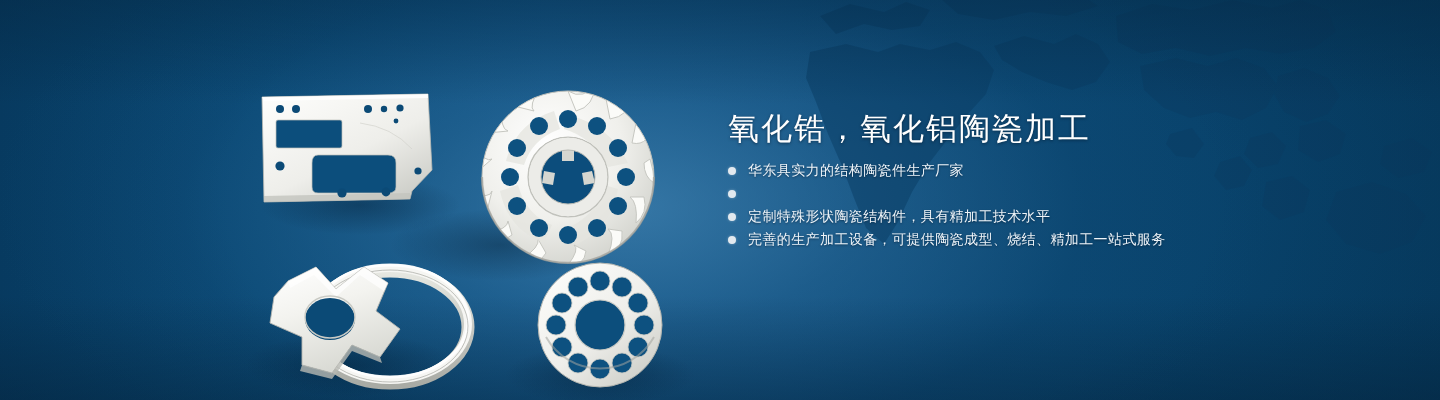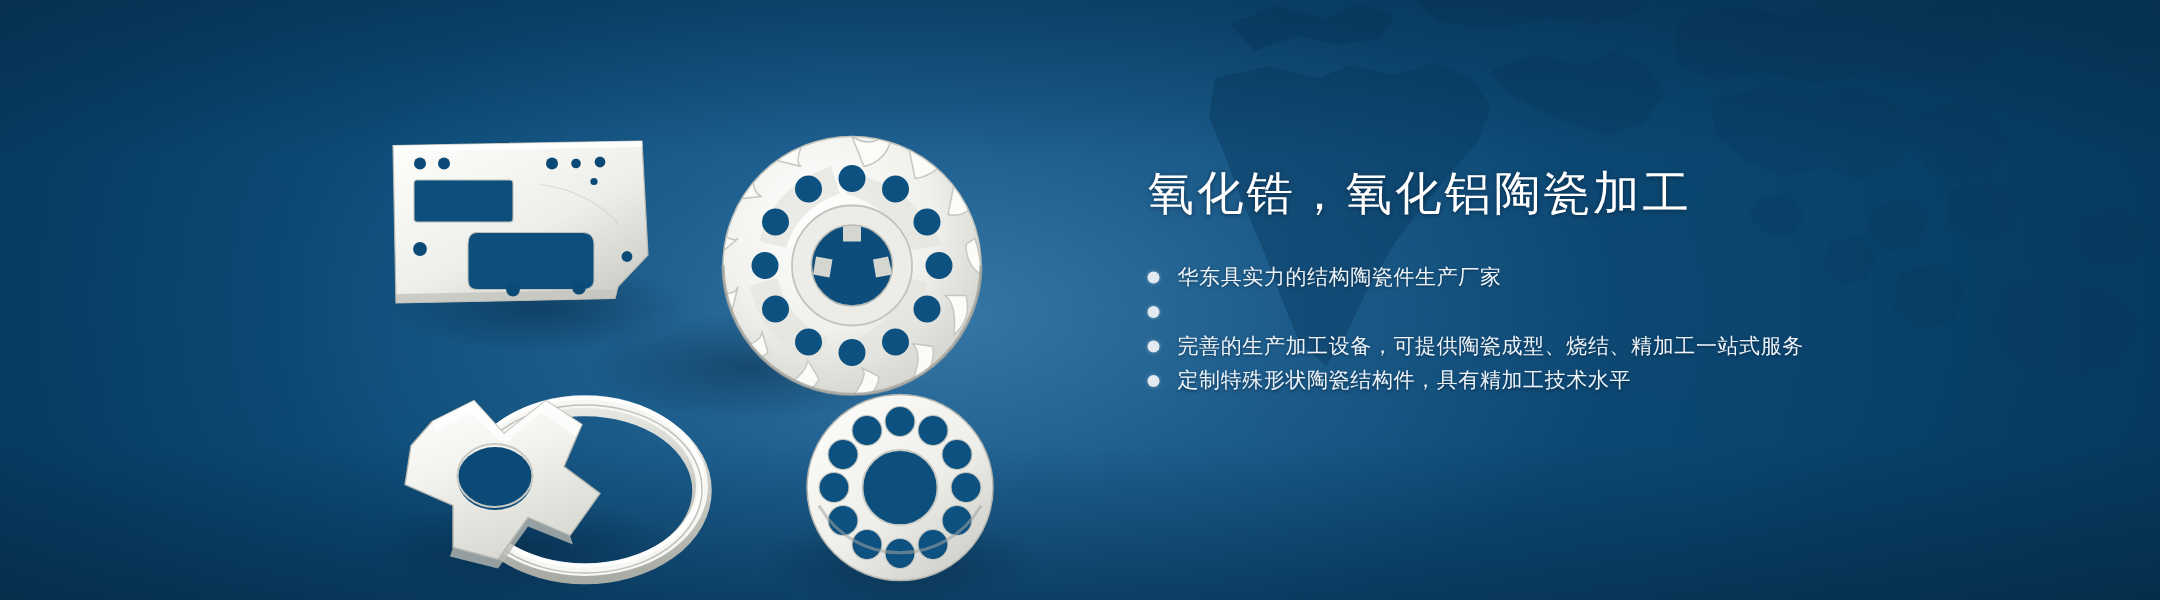--- a/index.html
+++ b/index.html
@@ -34,27 +34,27 @@
                 rgba(4,34,58,0.0) 74%, rgba(3,30,52,0.40) 100%);
   }
   .worldmap{
     position:absolute; top:-14px; right:-40px;
     width:700px; height:280px;
     opacity:.5;
   }
   .worldmap path{ fill:#0a3d64; }
 
   
-  .copy{ position:absolute; left:765px; top:110px; width:560px; }
+  .copy{ position:absolute; left:728px; top:110px; width:560px; }
   .headline{
     font-size:31px; line-height:1.25; color:#ffffff; letter-spacing:2px;
     font-weight:400; white-space:nowrap;
     text-shadow:0 1px 3px rgba(0,18,35,0.55);
   }
-  .bullets{ margin-top:25px; list-style:none; }
+  .bullets{ margin-top:11px; list-style:none; }
   .bullets li{
     display:flex; align-items:center;
     height:23px; margin-bottom:0px;
     color:#eef4f9; font-size:14px; letter-spacing:.4px;
     text-shadow:0 1px 2px rgba(0,16,32,0.5);
   }
   .dot{
     flex:0 0 auto; width:8px; height:8px; border-radius:50%;
     background:#e2e9ef; margin-right:12px;
     box-shadow:0 0 3px rgba(255,255,255,.35);
@@ -262,22 +262,22 @@
     <ul class="bullets">
       <li>
         <span class="dot"></span>
         <span>华东具实力的结构陶瓷件生产厂家</span>
       </li>
       <li>
         <span class="dot"></span>
       </li>
       <li>
         <span class="dot"></span>
+        <span>定制特殊形状陶瓷结构件，具有精加工技术水平</span>
+      </li>
+      <li>
+        <span class="dot"></span>
         <span>完善的生产加工设备，可提供陶瓷成型、烧结、精加工一站式服务</span>
-      </li>
-      <li>
-        <span class="dot"></span>
-        <span>定制特殊形状陶瓷结构件，具有精加工技术水平</span>
       </li>
     </ul>
   </div>
 
 </div>
 
 </body></html>

